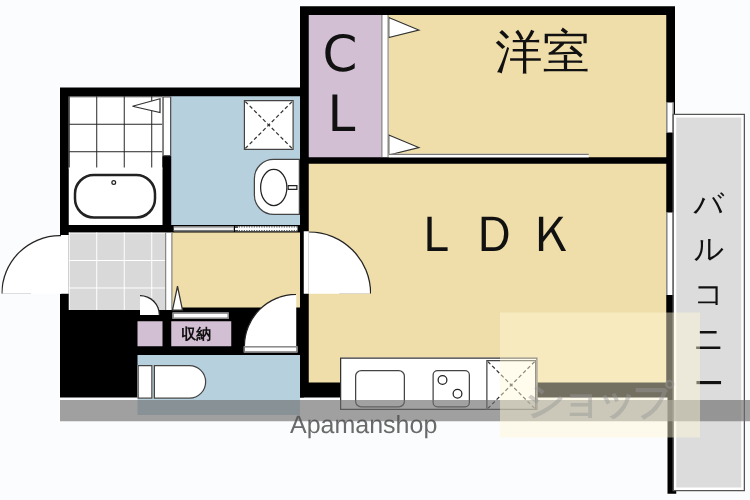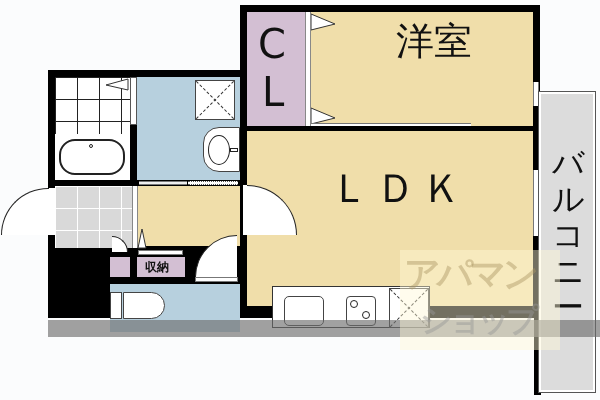--- a/index.html
+++ b/index.html
@@ -108,19 +108,19 @@
 
   <div class="abs" style="left:195px;top:235px;width:42px;height:42px;background:#fff;border:1px solid #222;border-radius:42px 0 0 0;border-right:none;border-bottom:none;"></div>
   <div class="abs" style="left:195px;top:277px;width:43px;height:5px;background:#fff;border:1px solid #777;"></div>
 
   <div class="abs" style="left:110px;top:284px;width:130px;height:48px;background:#b7d0de;"></div>
   <div class="abs" style="left:110px;top:292px;width:12px;height:27px;background:#fff;border:1px solid #444;"></div>
   <div class="abs" style="left:123px;top:292px;width:42px;height:27px;background:#fff;border:1px solid #444;border-radius:0 14px 14px 0;"></div>
 
   <div class="abs wall" style="left:534px;top:240px;width:7px;height:155px;"></div>
   <div class="abs" style="left:539px;top:92px;width:56px;height:300px;background:#dcdcdc;border:2px solid #fff;outline:1px solid #555;"></div>
-  <div class="abs label jp" style="left:552px;top:145px;font-size:32px;line-height:36px;width:30px;white-space:normal;word-break:break-all;">バルコニー</div>
+  <div class="abs label jp" style="left:552px;top:145px;font-size:24px;line-height:36px;width:30px;white-space:normal;word-break:break-all;text-align:center;">バルコニー</div>
 
   <div class="abs" style="left:48px;top:320px;width:552px;height:17px;background:rgba(110,110,110,0.65);"></div>
   <div class="abs" style="left:400px;top:250px;width:160px;height:100px;background:rgba(255,248,215,0.45);"></div>
-  <div class="abs label" style="left:404px;top:256px;font-size:36px;font-weight:bold;color:rgba(170,150,100,0.45);letter-spacing:-4px;">アパマン</div>
   <div class="abs label" style="left:420px;top:304px;font-size:32px;font-weight:bold;color:rgba(150,150,150,0.45);letter-spacing:-4px;">ショップ</div>
+  <div class="abs label" style="left:232px;top:330px;font-family:'Liberation Sans', sans-serif;font-size:20px;color:rgba(80,80,80,0.85);">Apamanshop</div>
 </div>
 
 </body></html>

